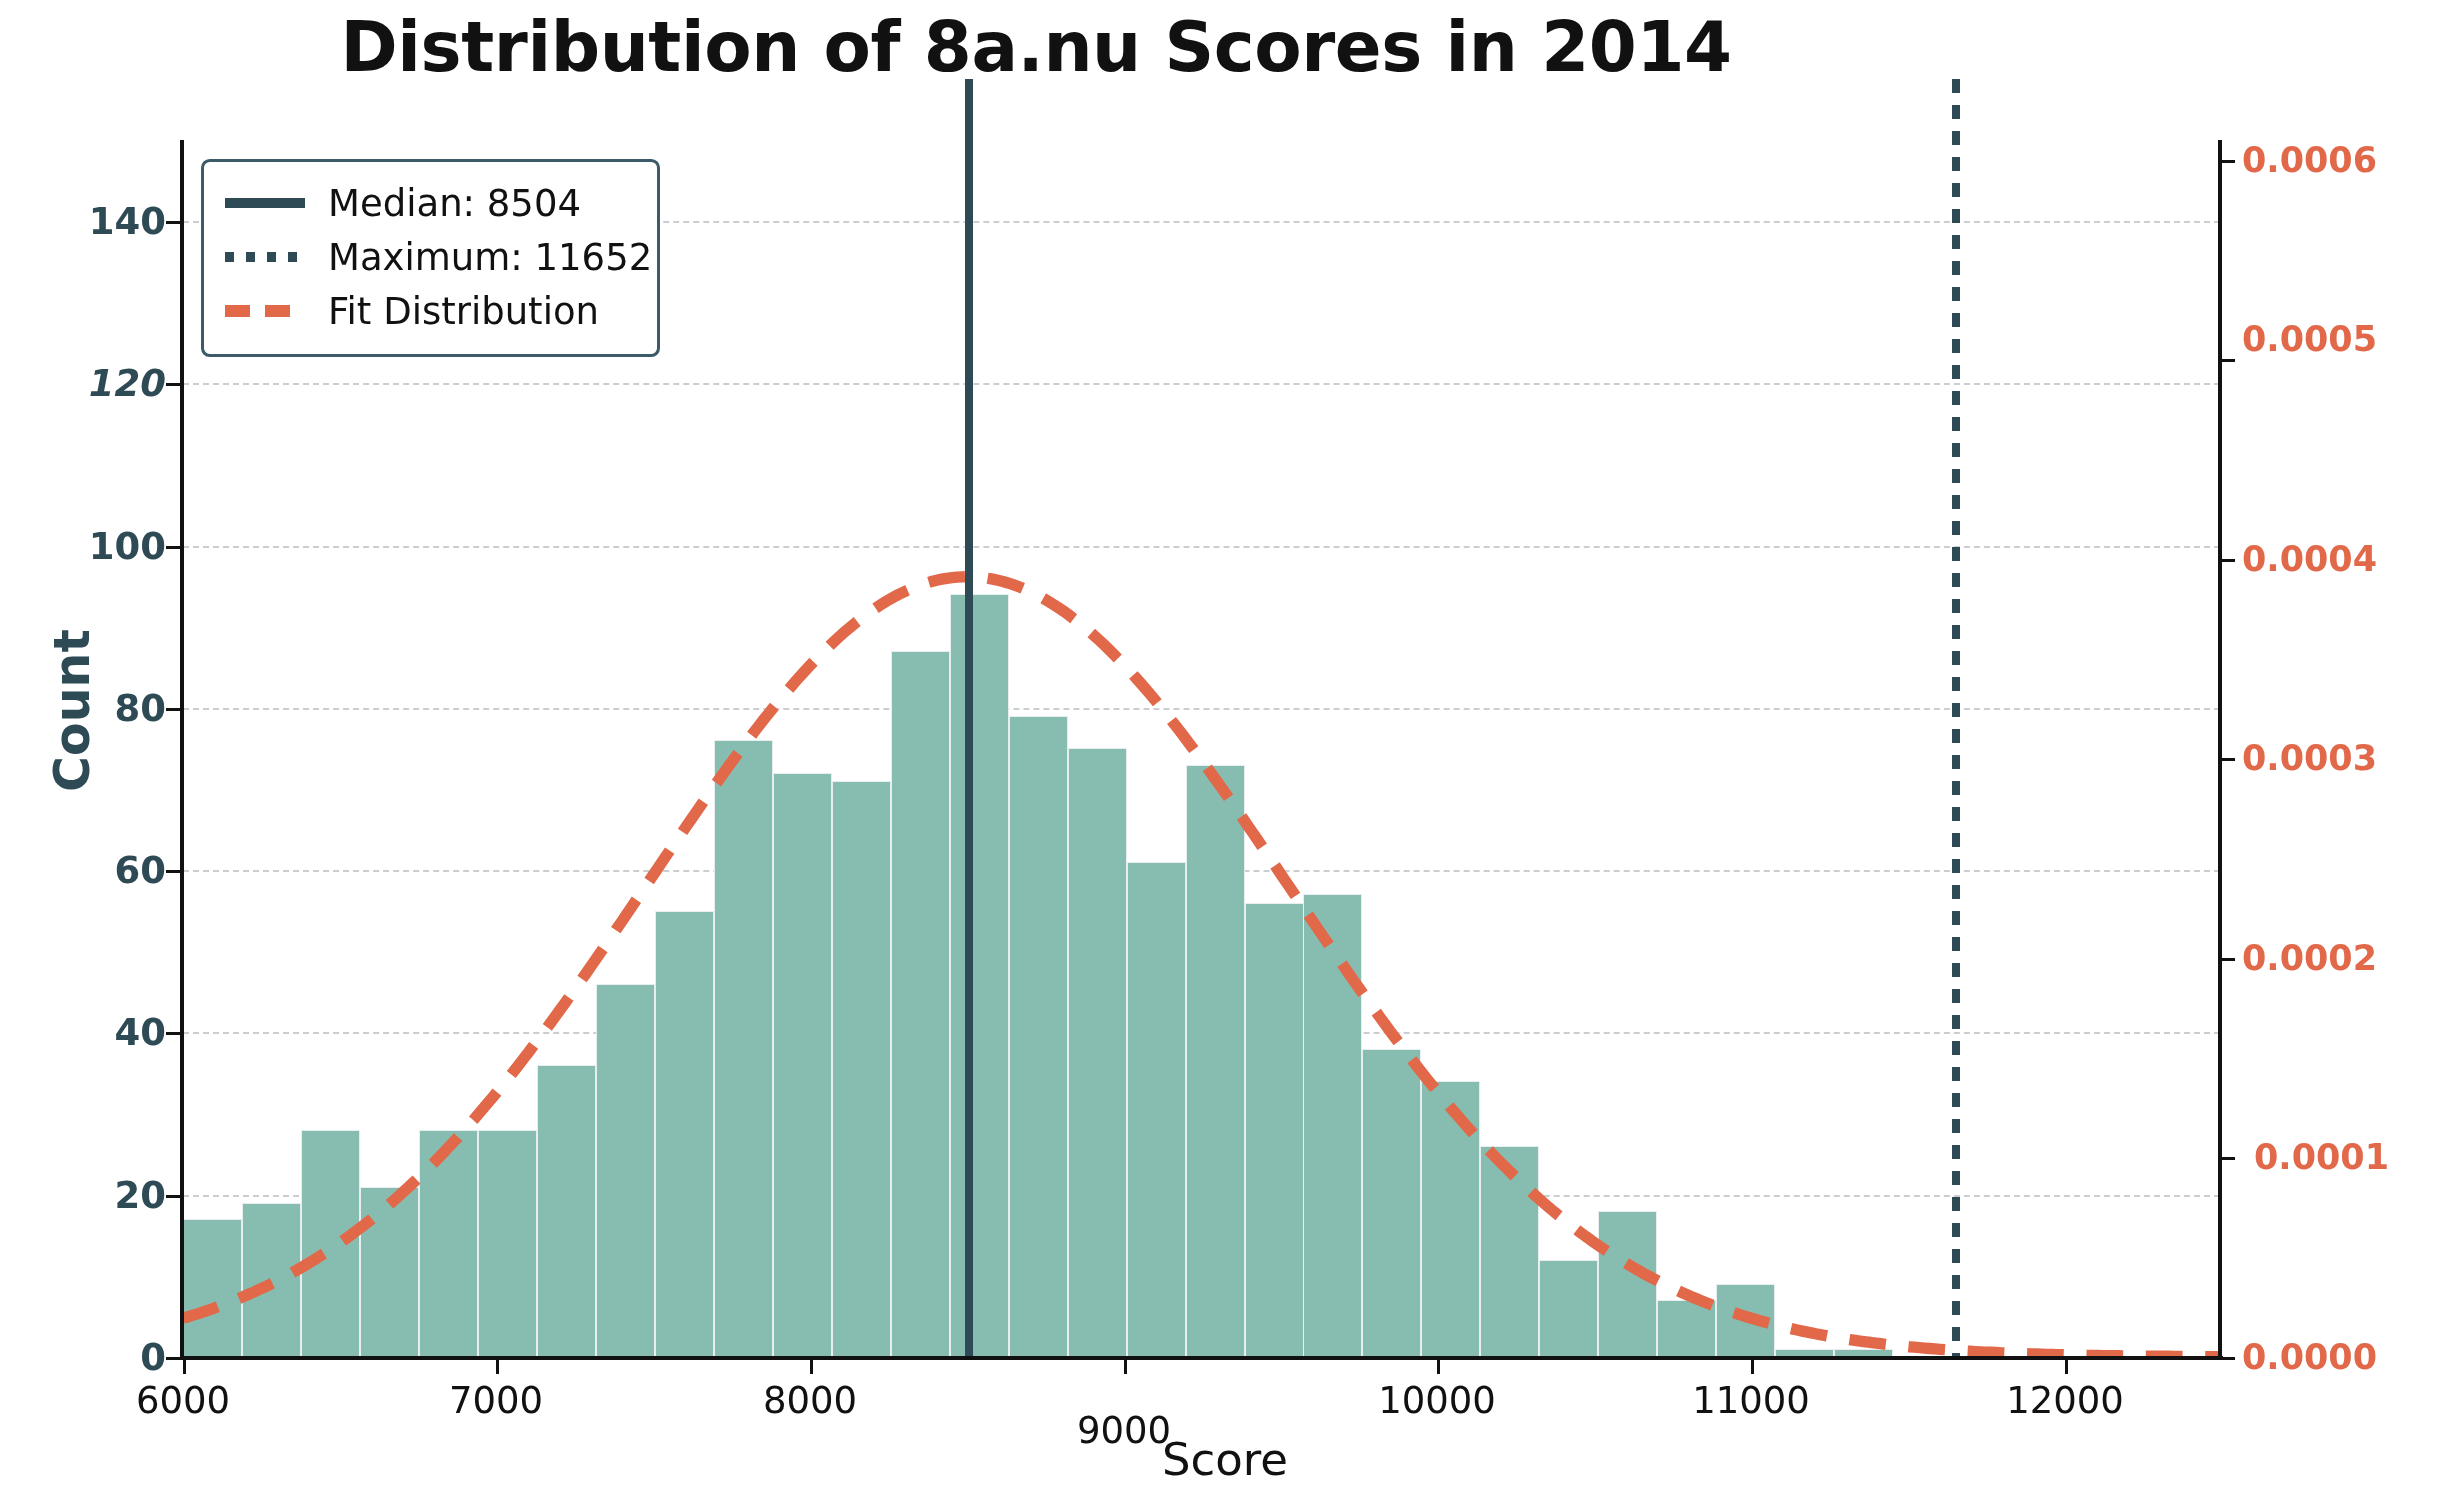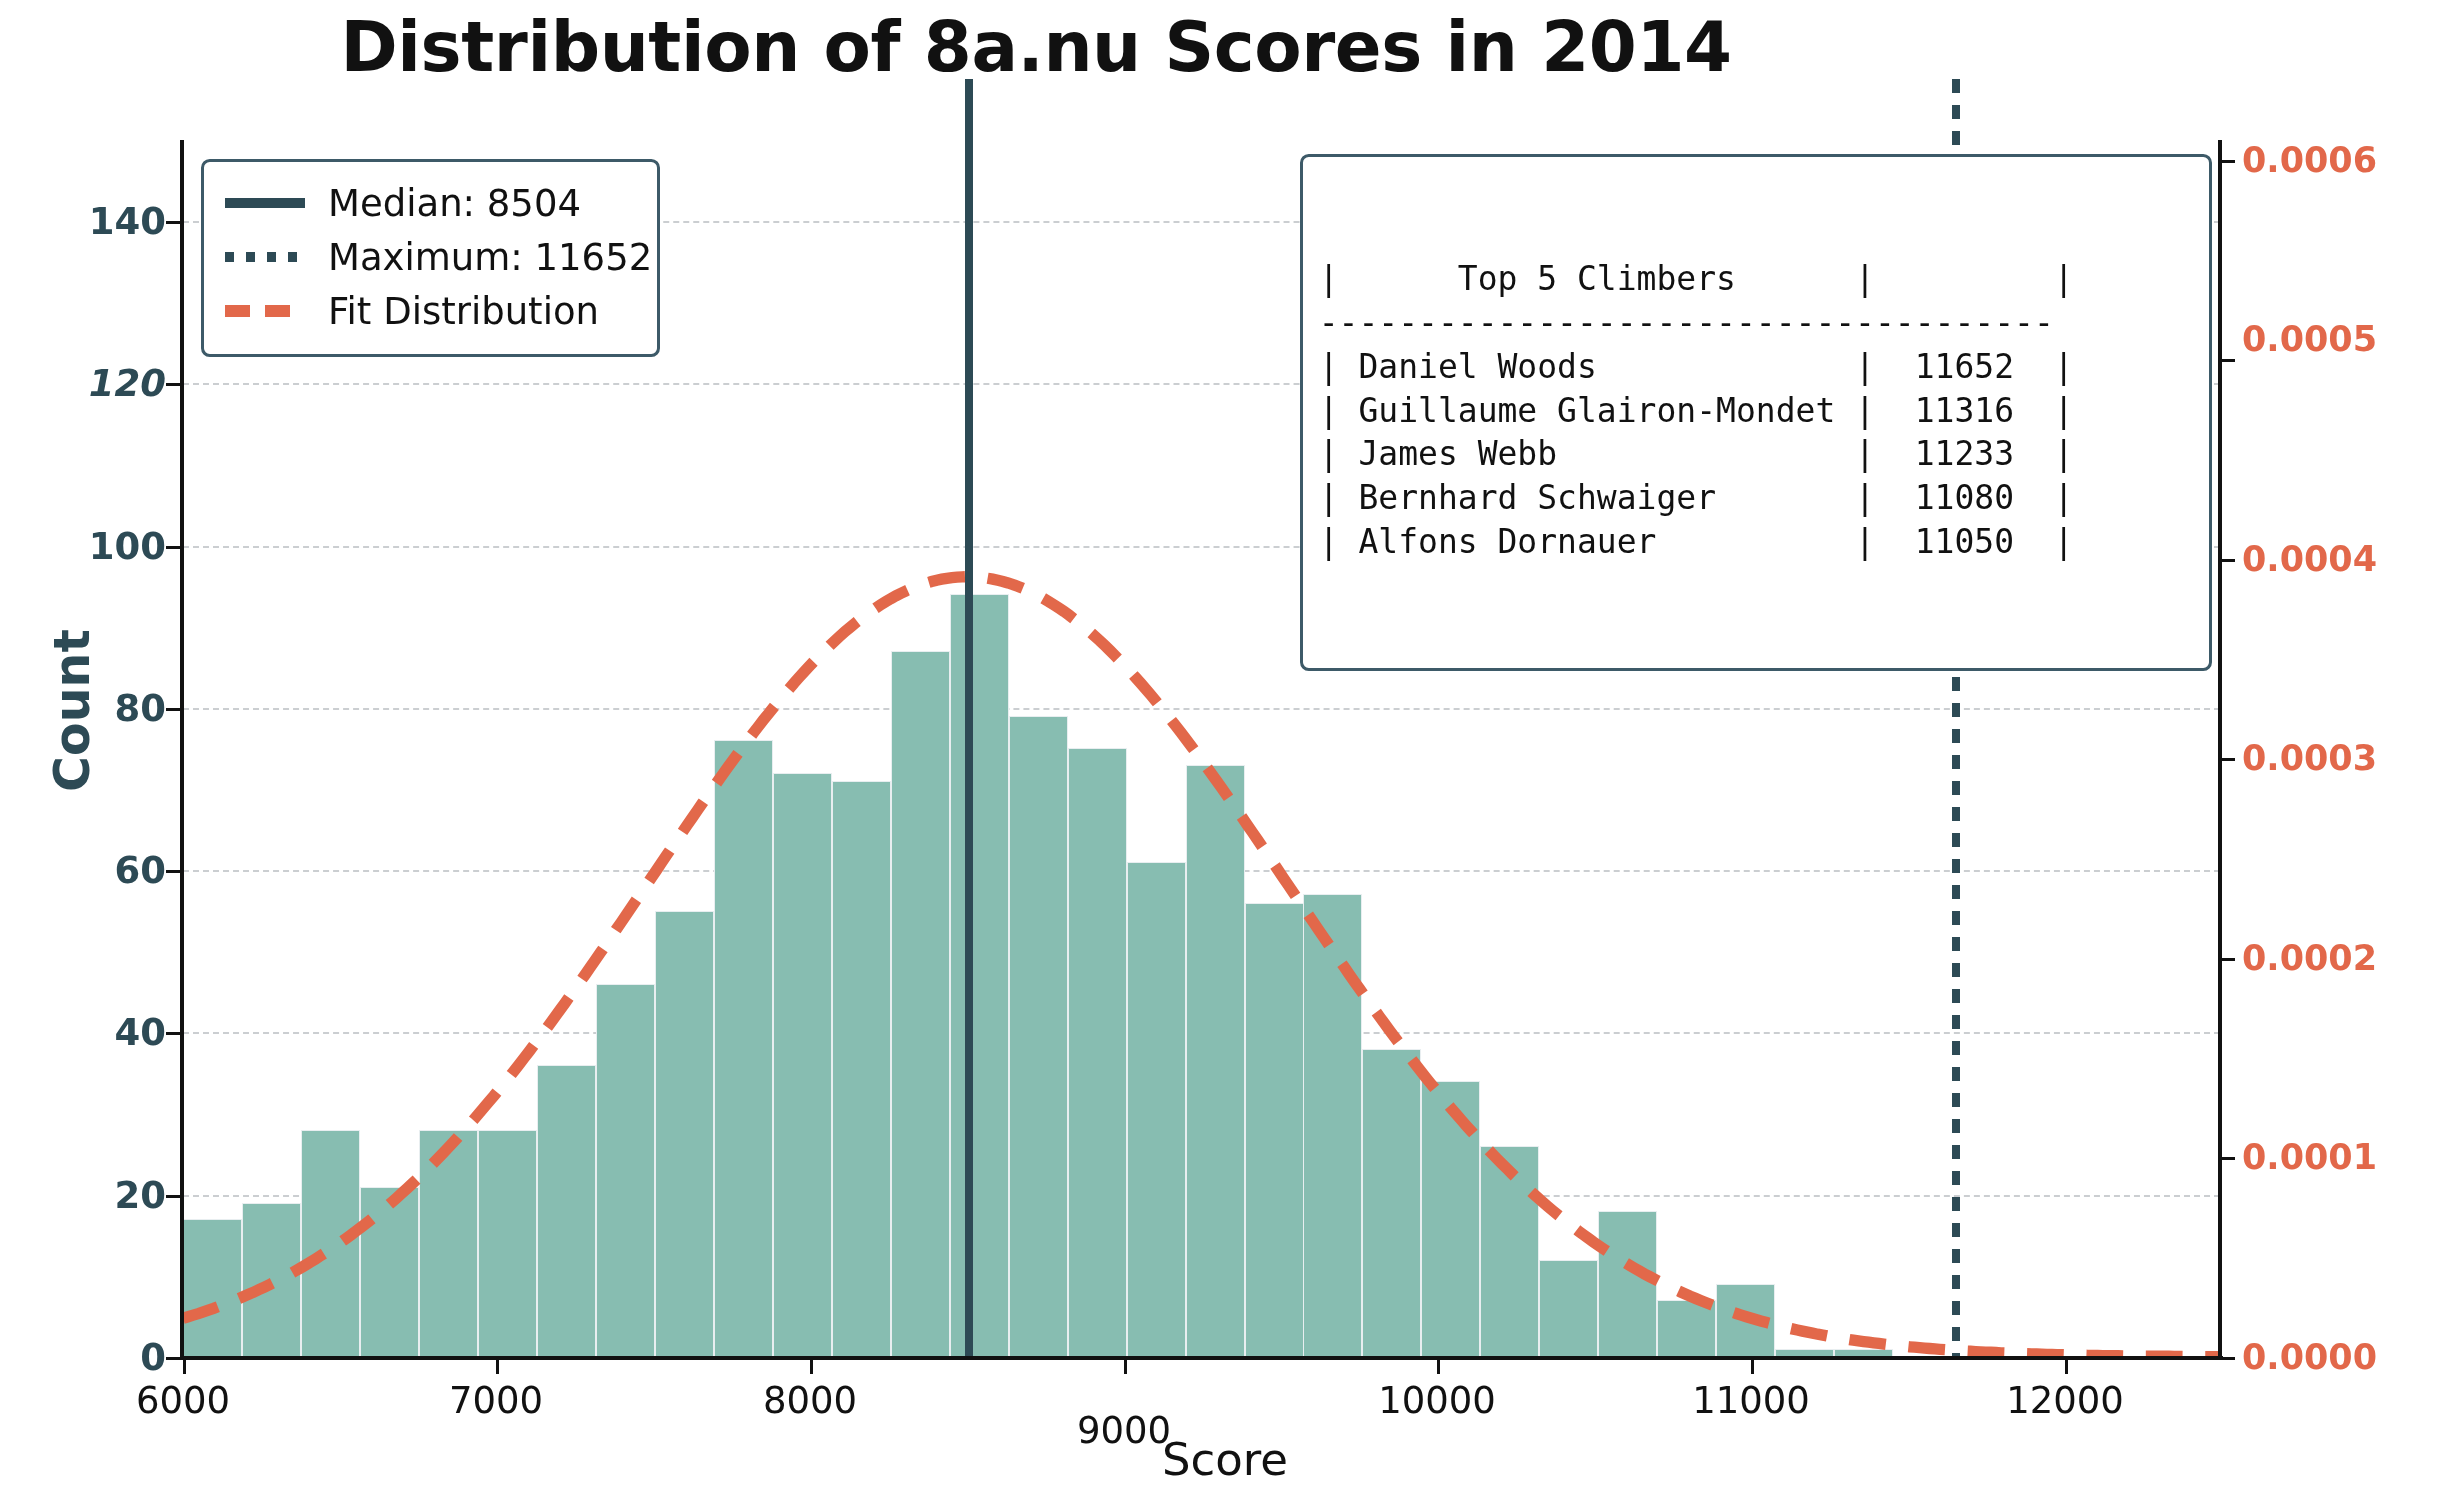--- a/index.html
+++ b/index.html
@@ -195,21 +195,21 @@
       <div class="ylabelL" style="top: 546px;">100</div>
       <div class="ytickL" style="top: 383px;"></div>
       <div class="ylabelL" style="top: 383px; font-style: italic;">120</div>
       <div class="ytickL" style="top: 221px;"></div>
       <div class="ylabelL" style="top: 221px;">140</div>
     </div>
   <div id="yticksR">
       <div class="ytickR" style="top: 1357px;"></div>
       <div class="ylabelR" style="top: 1357px;">0.0000</div>
       <div class="ytickR" style="top: 1157px;"></div>
-      <div class="ylabelR" style="top: 1157px;">0.0001</div>
+      <div class="ylabelR" style="top: 1157px; margin-left: 12px;">0.0001</div>
       <div class="ytickR" style="top: 958px;"></div>
       <div class="ylabelR" style="top: 958px;">0.0002</div>
       <div class="ytickR" style="top: 758px;"></div>
       <div class="ylabelR" style="top: 758px;">0.0003</div>
       <div class="ytickR" style="top: 559px;"></div>
       <div class="ylabelR" style="top: 559px;">0.0004</div>
       <div class="ytickR" style="top: 359px;"></div>
       <div class="ylabelR" style="top: 339px;">0.0005</div>
       <div class="ytickR" style="top: 160px;"></div>
       <div class="ylabelR" style="top: 160px;">0.0006</div>
@@ -227,24 +227,15 @@
     <div class="leg-row">
       <span class="leg-sample leg-dotted"></span>
       <span class="leg-text">Maximum: 11652</span>
     </div>
     <div class="leg-row">
       <span class="leg-sample leg-dashed"></span>
       <span class="leg-text">Fit Distribution</span>
     </div>
   </div>
 
-  <div id="climbers">
-    <span class="ctable">|      Top 5 Climbers      |         |
--------------------------------------
-| Daniel Woods             |  11652  |
-| Guillaume Glairon-Mondet |  11316  |
-| James Webb               |  11233  |
-| Bernhard Schwaiger       |  11080  |
-| Alfons Dornauer          |  11050  |</span>
-  </div>
 
 </div>
 
 
 </body></html>

